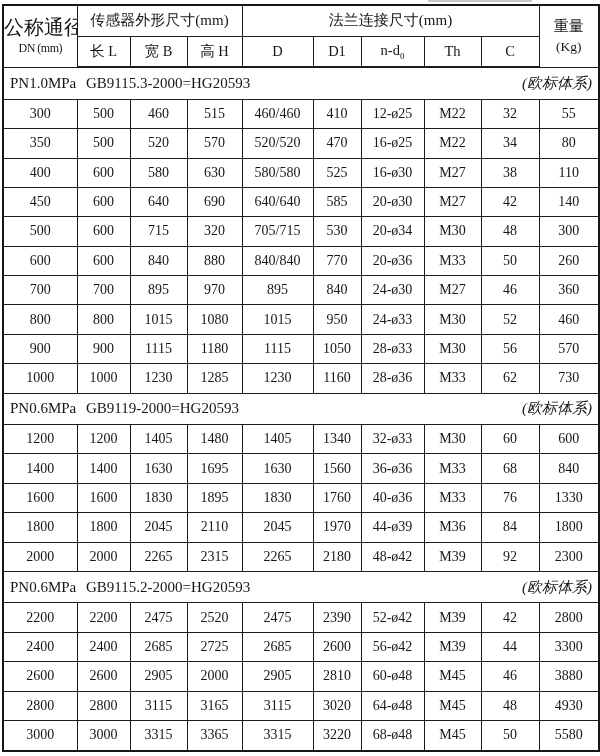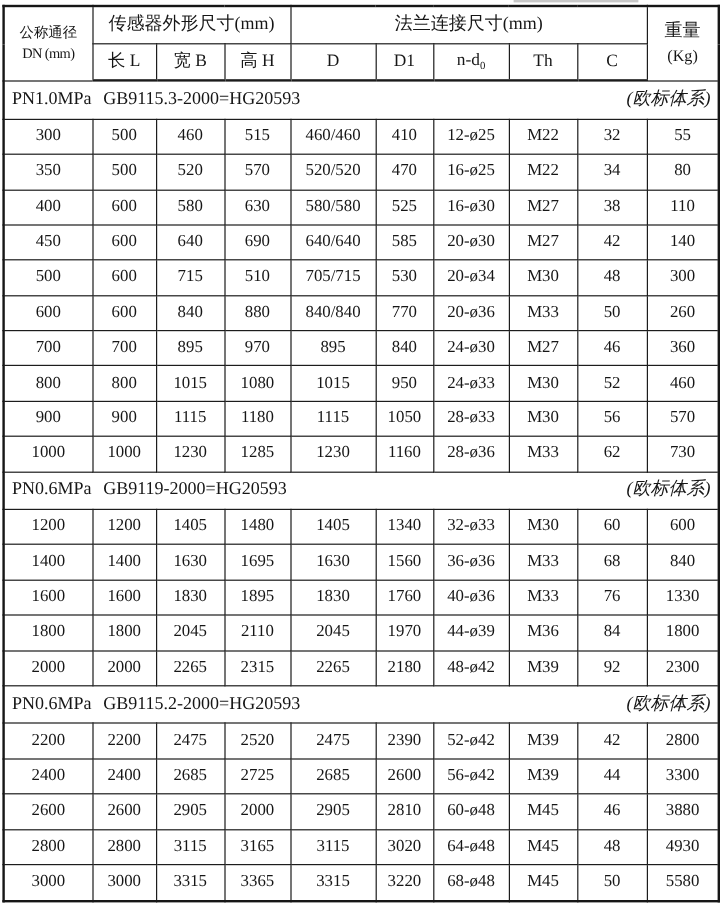--- a/index.html
+++ b/index.html
@@ -44,21 +44,21 @@
     font-weight: normal;
     font-size: 14px;
     line-height: 1.15;
     overflow: hidden;
     white-space: nowrap;
   }
   .main-table thead tr.group-row th { height: 30px; font-size: 15px; }
   .main-table thead tr.sub-row th   { height: 29px; font-size: 14.5px; }
   .main-table thead tr.sub-row th sub { font-size: 9px; }
   .main-table thead tr.sub-row th { border-bottom-width: 2px; }
-  th.dn-head .dn-title { font-size: 12px; margin-bottom: 3px; }
+  th.dn-head .dn-title { font-size: 20px; margin-bottom: 3px; }
   th.dn-head .dn-sub   { font-size: 12px; letter-spacing: -0.5px; }
   th.weight-head .w-title { font-size: 15px; margin-bottom: 4px; }
   th.weight-head .w-sub   { font-size: 13.5px; }
   .main-table tbody td { font-size: 14px; }
   tr.section-row td {
     text-align: left;
     font-size: 15px;
     padding: 0 6px 0 6px;
   }
   tr.section-row td .sec-inner {
@@ -168,21 +168,21 @@
           <td>585</td>
           <td>20-ø30</td>
           <td>M27</td>
           <td>42</td>
           <td>140</td>
         </tr>
         <tr>
           <td>500</td>
           <td>600</td>
           <td>715</td>
-          <td>510</td>
+          <td>320</td>
           <td>705/715</td>
           <td>530</td>
           <td>20-ø34</td>
           <td>M30</td>
           <td>48</td>
           <td>300</td>
         </tr>
         <tr>
           <td>600</td>
           <td>600</td>

